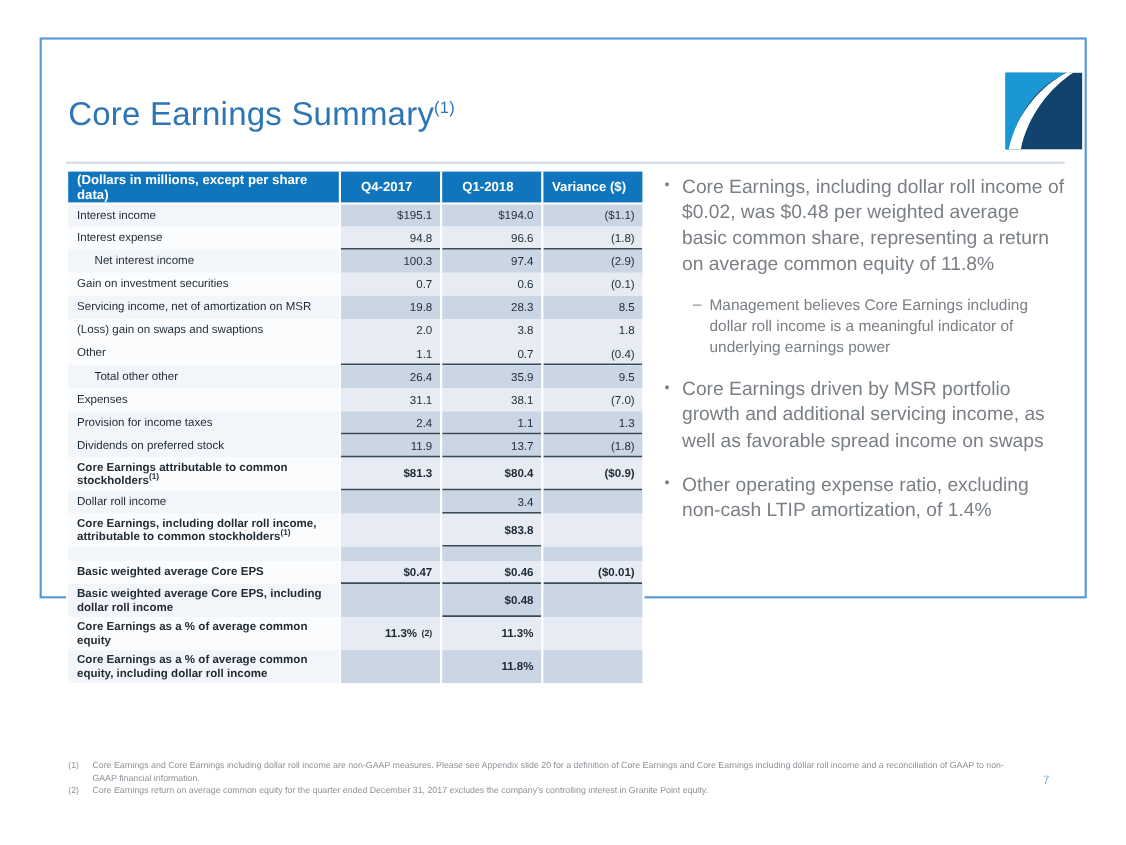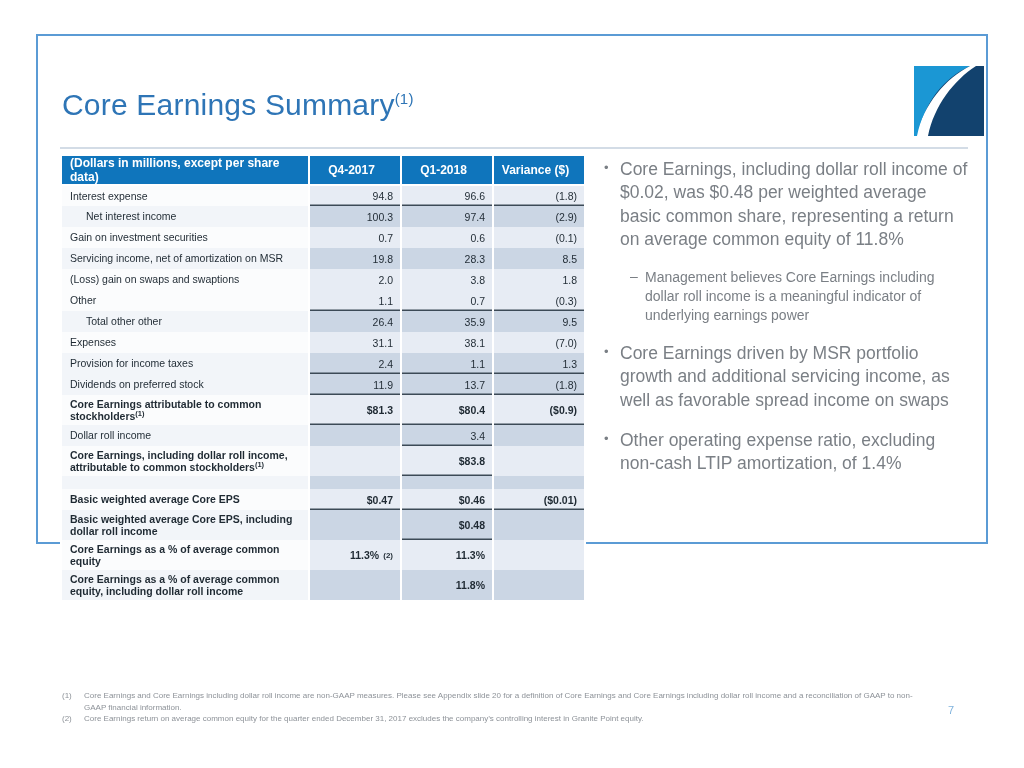--- a/index.html
+++ b/index.html
@@ -221,20 +221,26 @@
     <thead>
       <tr>
         <th class="h-label">(Dollars in millions, except per share data)</th>
         <th class="h-val">Q4-2017</th>
         <th class="h-val">Q1-2018</th>
         <th class="h-val">Variance ($)</th>
       </tr>
     </thead>
     <tbody>
 
+      <tr class="sA">
+        <td class="lbl">Interest income</td>
+        <td class="num">$195.1</td>
+        <td class="num">$194.0</td>
+        <td class="num">($1.1)</td>
+      </tr>
 
       <tr class="sB">
         <td class="lbl">Interest expense</td>
         <td class="num rule">94.8</td>
         <td class="num rule">96.6</td>
         <td class="num rule">(1.8)</td>
       </tr>
 
       <tr class="sA">
         <td class="lbl ind">Net interest income</td>
@@ -262,21 +268,21 @@
         <td class="num">2.0</td>
         <td class="num">3.8</td>
         <td class="num">1.8</td>
       </tr>
 
 
       <tr class="sB">
         <td class="lbl">Other</td>
         <td class="num rule">1.1</td>
         <td class="num rule">0.7</td>
-        <td class="num rule">(0.3)</td>
+        <td class="num rule">(0.4)</td>
       </tr>
 
       <tr class="sA">
         <td class="lbl ind">Total other other</td>
         <td class="num">26.4</td>
         <td class="num">35.9</td>
         <td class="num">9.5</td>
       </tr>
 
       <tr class="sB">

